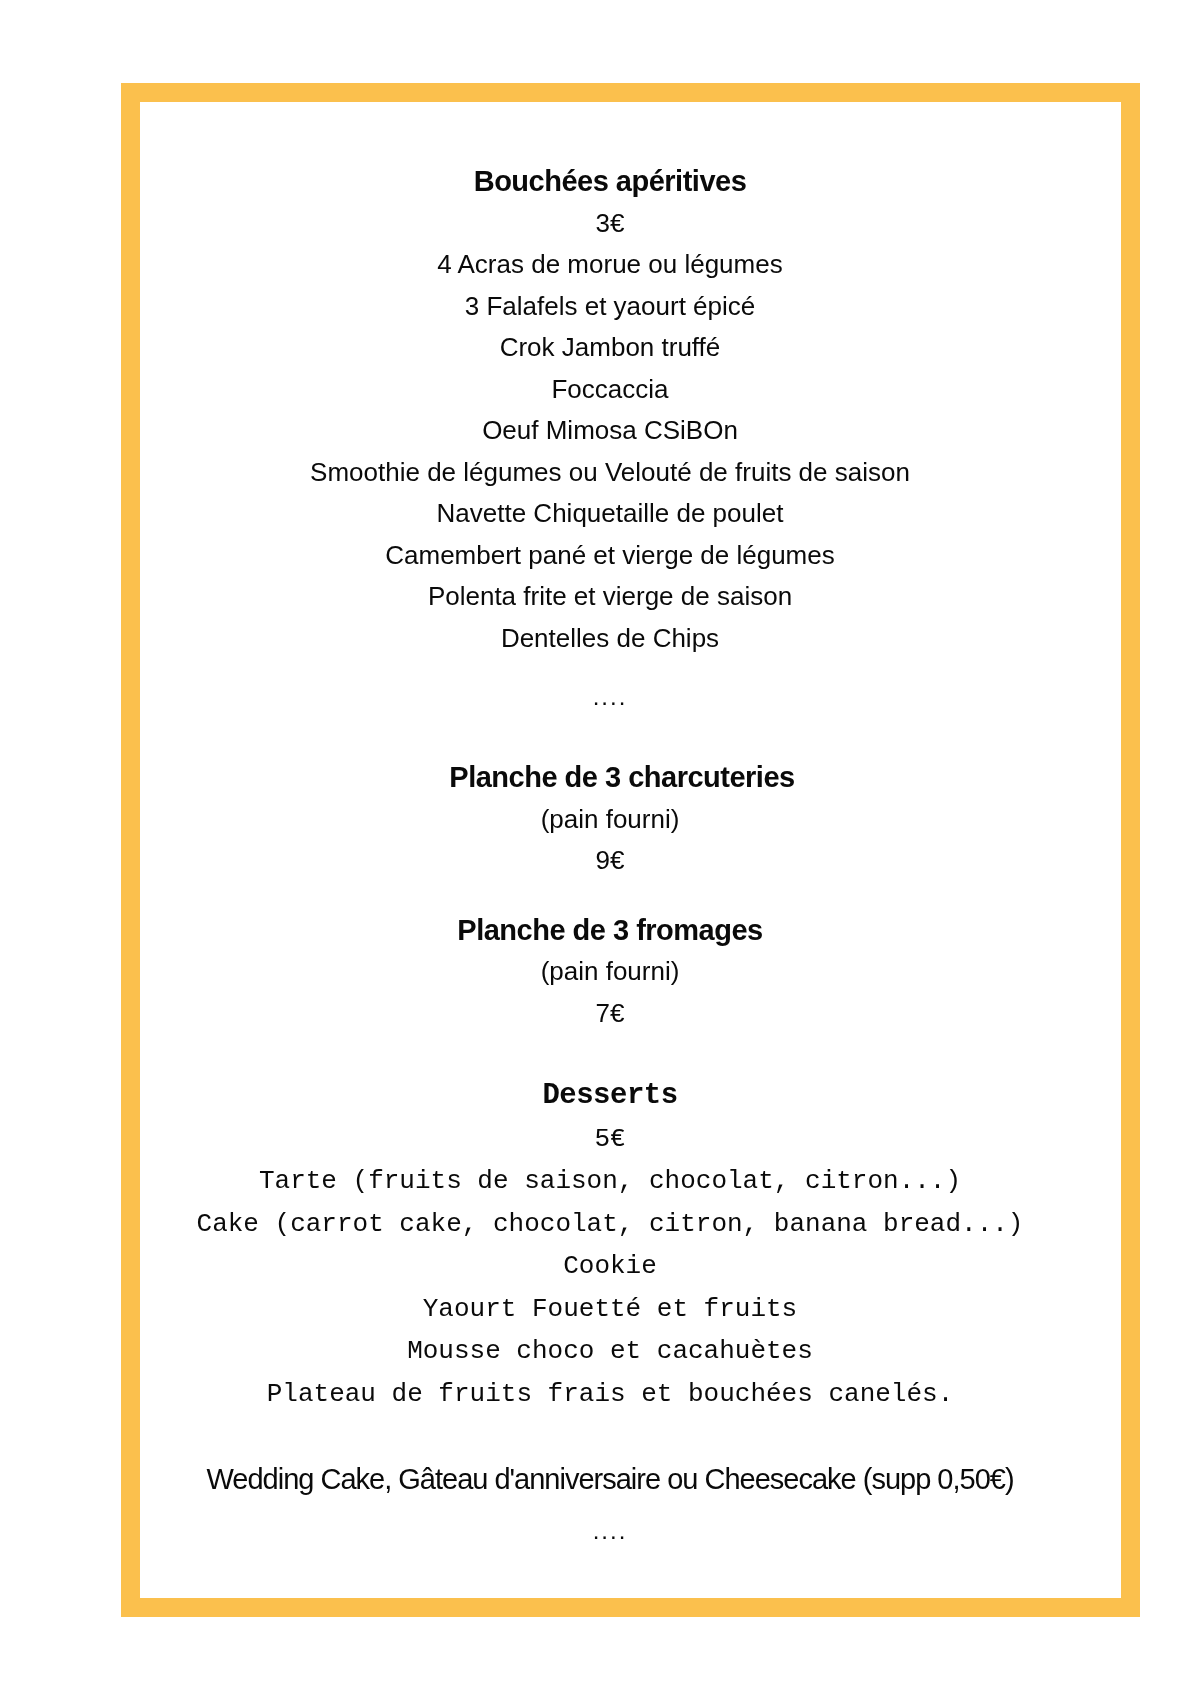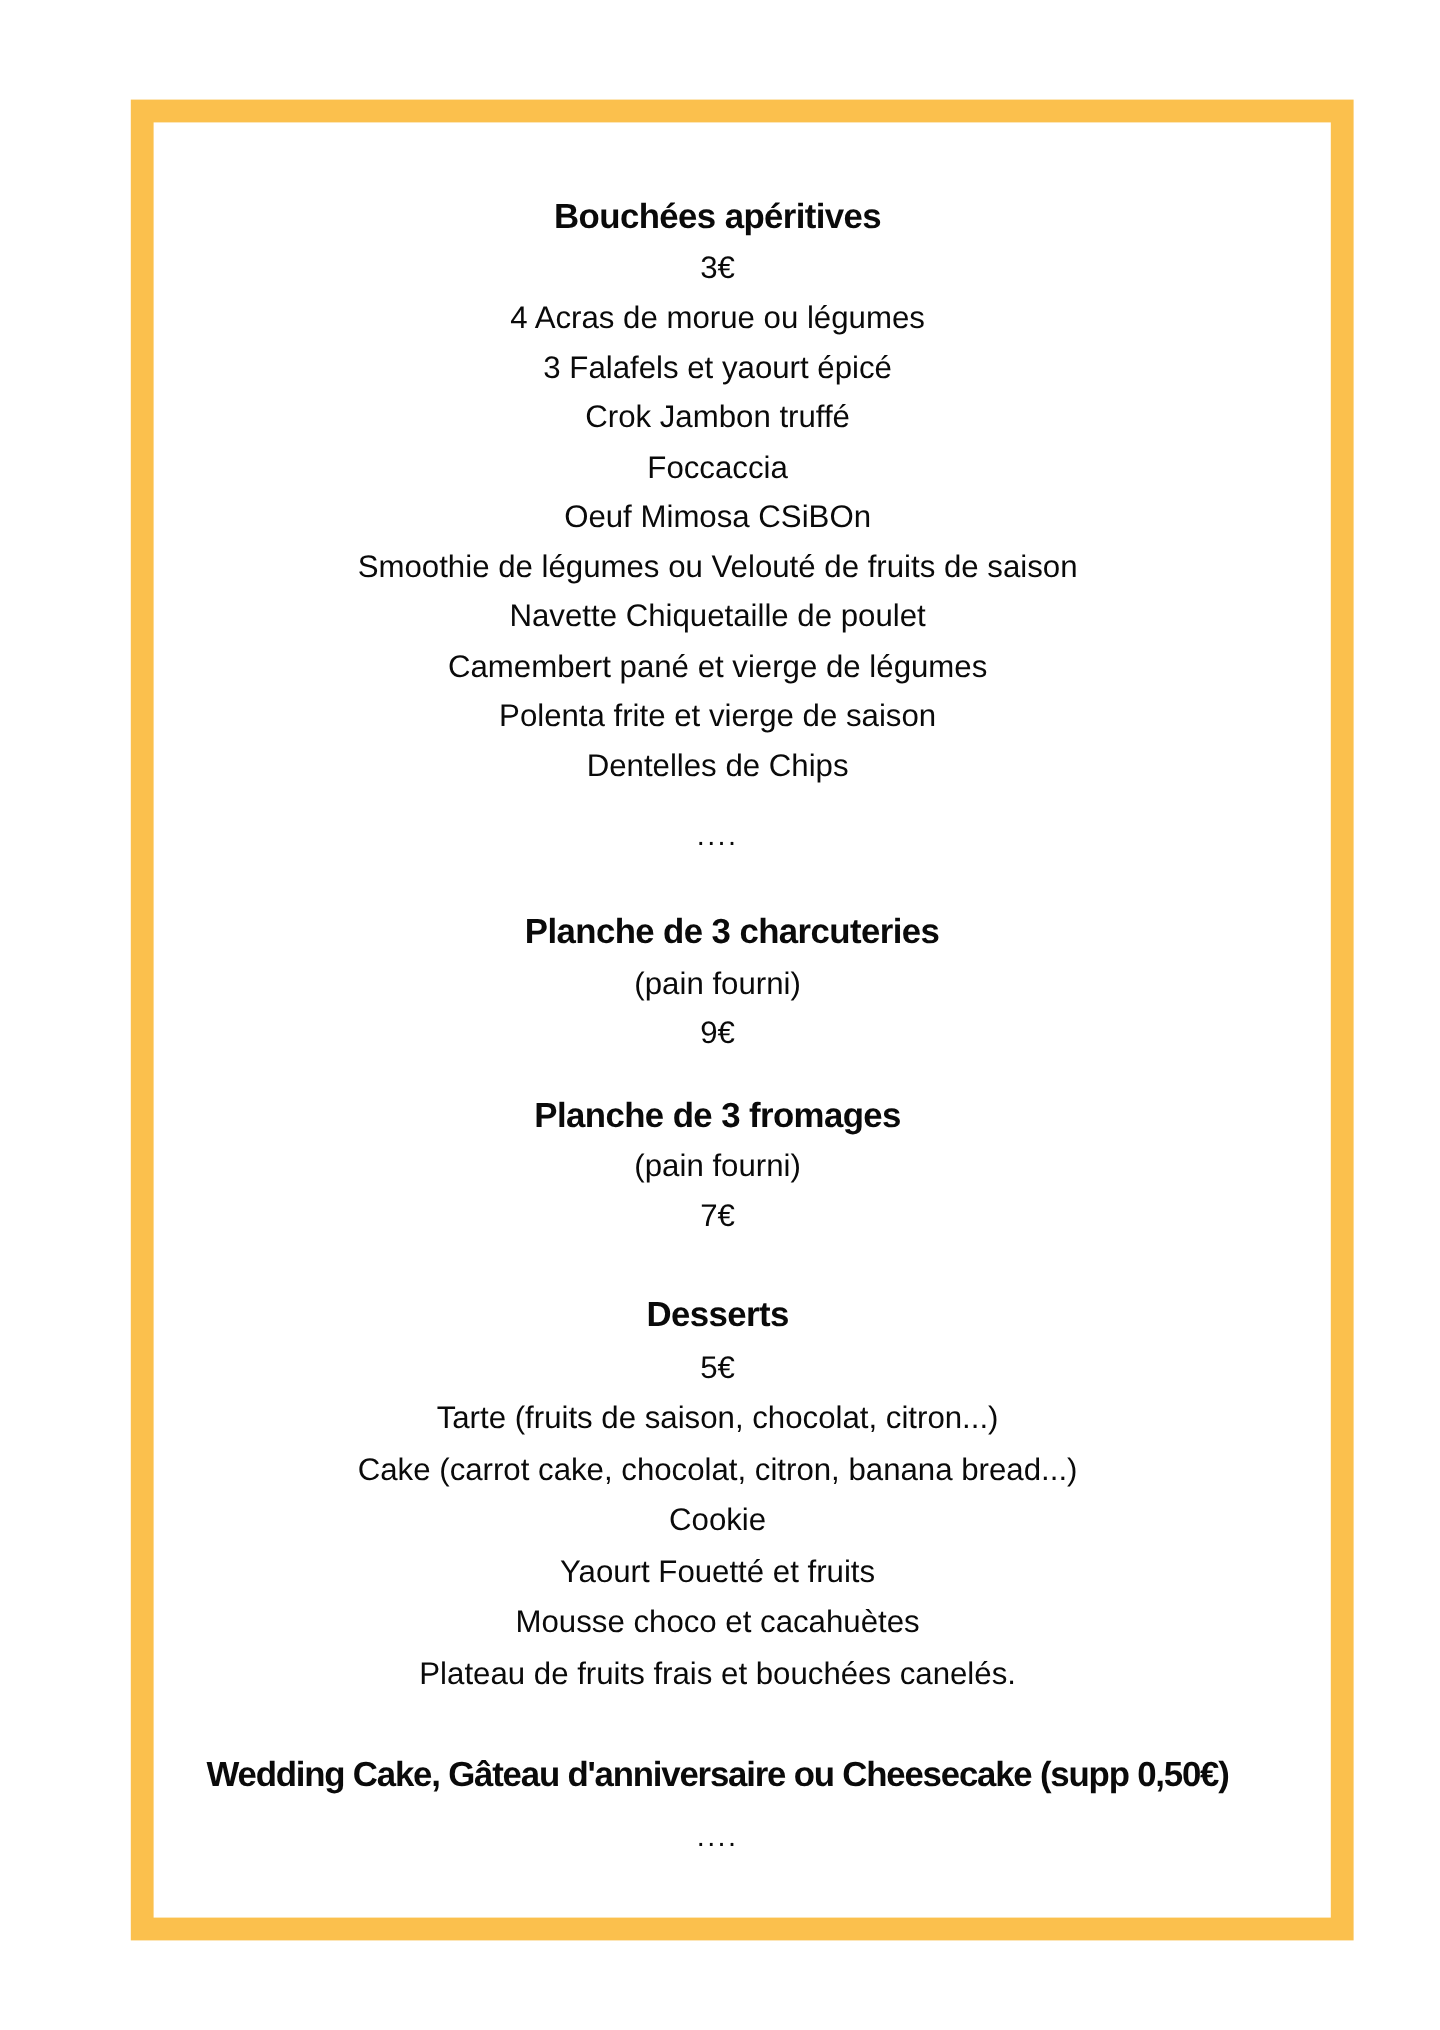--- a/index.html
+++ b/index.html
@@ -13,21 +13,21 @@
     color: #0a0a0a;
   }
   .page {
     position: relative;
     width: 1200px;
     height: 1692px;
     background: #ffffff;
   }
   .frame {
     position: absolute;
-    left: 109px;
+    left: 121px;
     top: 83px;
     width: 1019px;
     height: 1534px;
     box-sizing: border-box;
     border: 19px solid #FBC04D;
     background: #ffffff;
   }
   .content {
     position: absolute;
     inset: 0;
@@ -48,27 +48,27 @@
     letter-spacing: -0.5px;
     margin: 0;
   }
   .dots {
     letter-spacing: 2px;
     font-size: 24px;
     margin-top: 17px;
   }
   .sec-charcuterie .hd { margin-top: 39.5px; padding-left: 24px; }
   .sec-fromage .hd    { margin-top: 28px; }
-  .sec-desserts .ln   { height: 42.5px; line-height: 42.5px; }
+  .sec-desserts .ln   { height: 42.5px; line-height: 42.5px; font-family: Liberation Mono, monospace; }
   .sec-desserts .hd   { margin-top: 41px; }
   .footnote {
     height: 42.5px;
     line-height: 42.5px;
     margin-top: 42.5px;
-    font-weight: 700;
+    font-weight: 400;
     font-size: 29px;
     letter-spacing: -1px;
     white-space: nowrap;
   }
   .end-dots {
     height: 42.5px;
     line-height: 42.5px;
     margin-top: 9.5px;
     letter-spacing: 2px;
     font-size: 24px;

